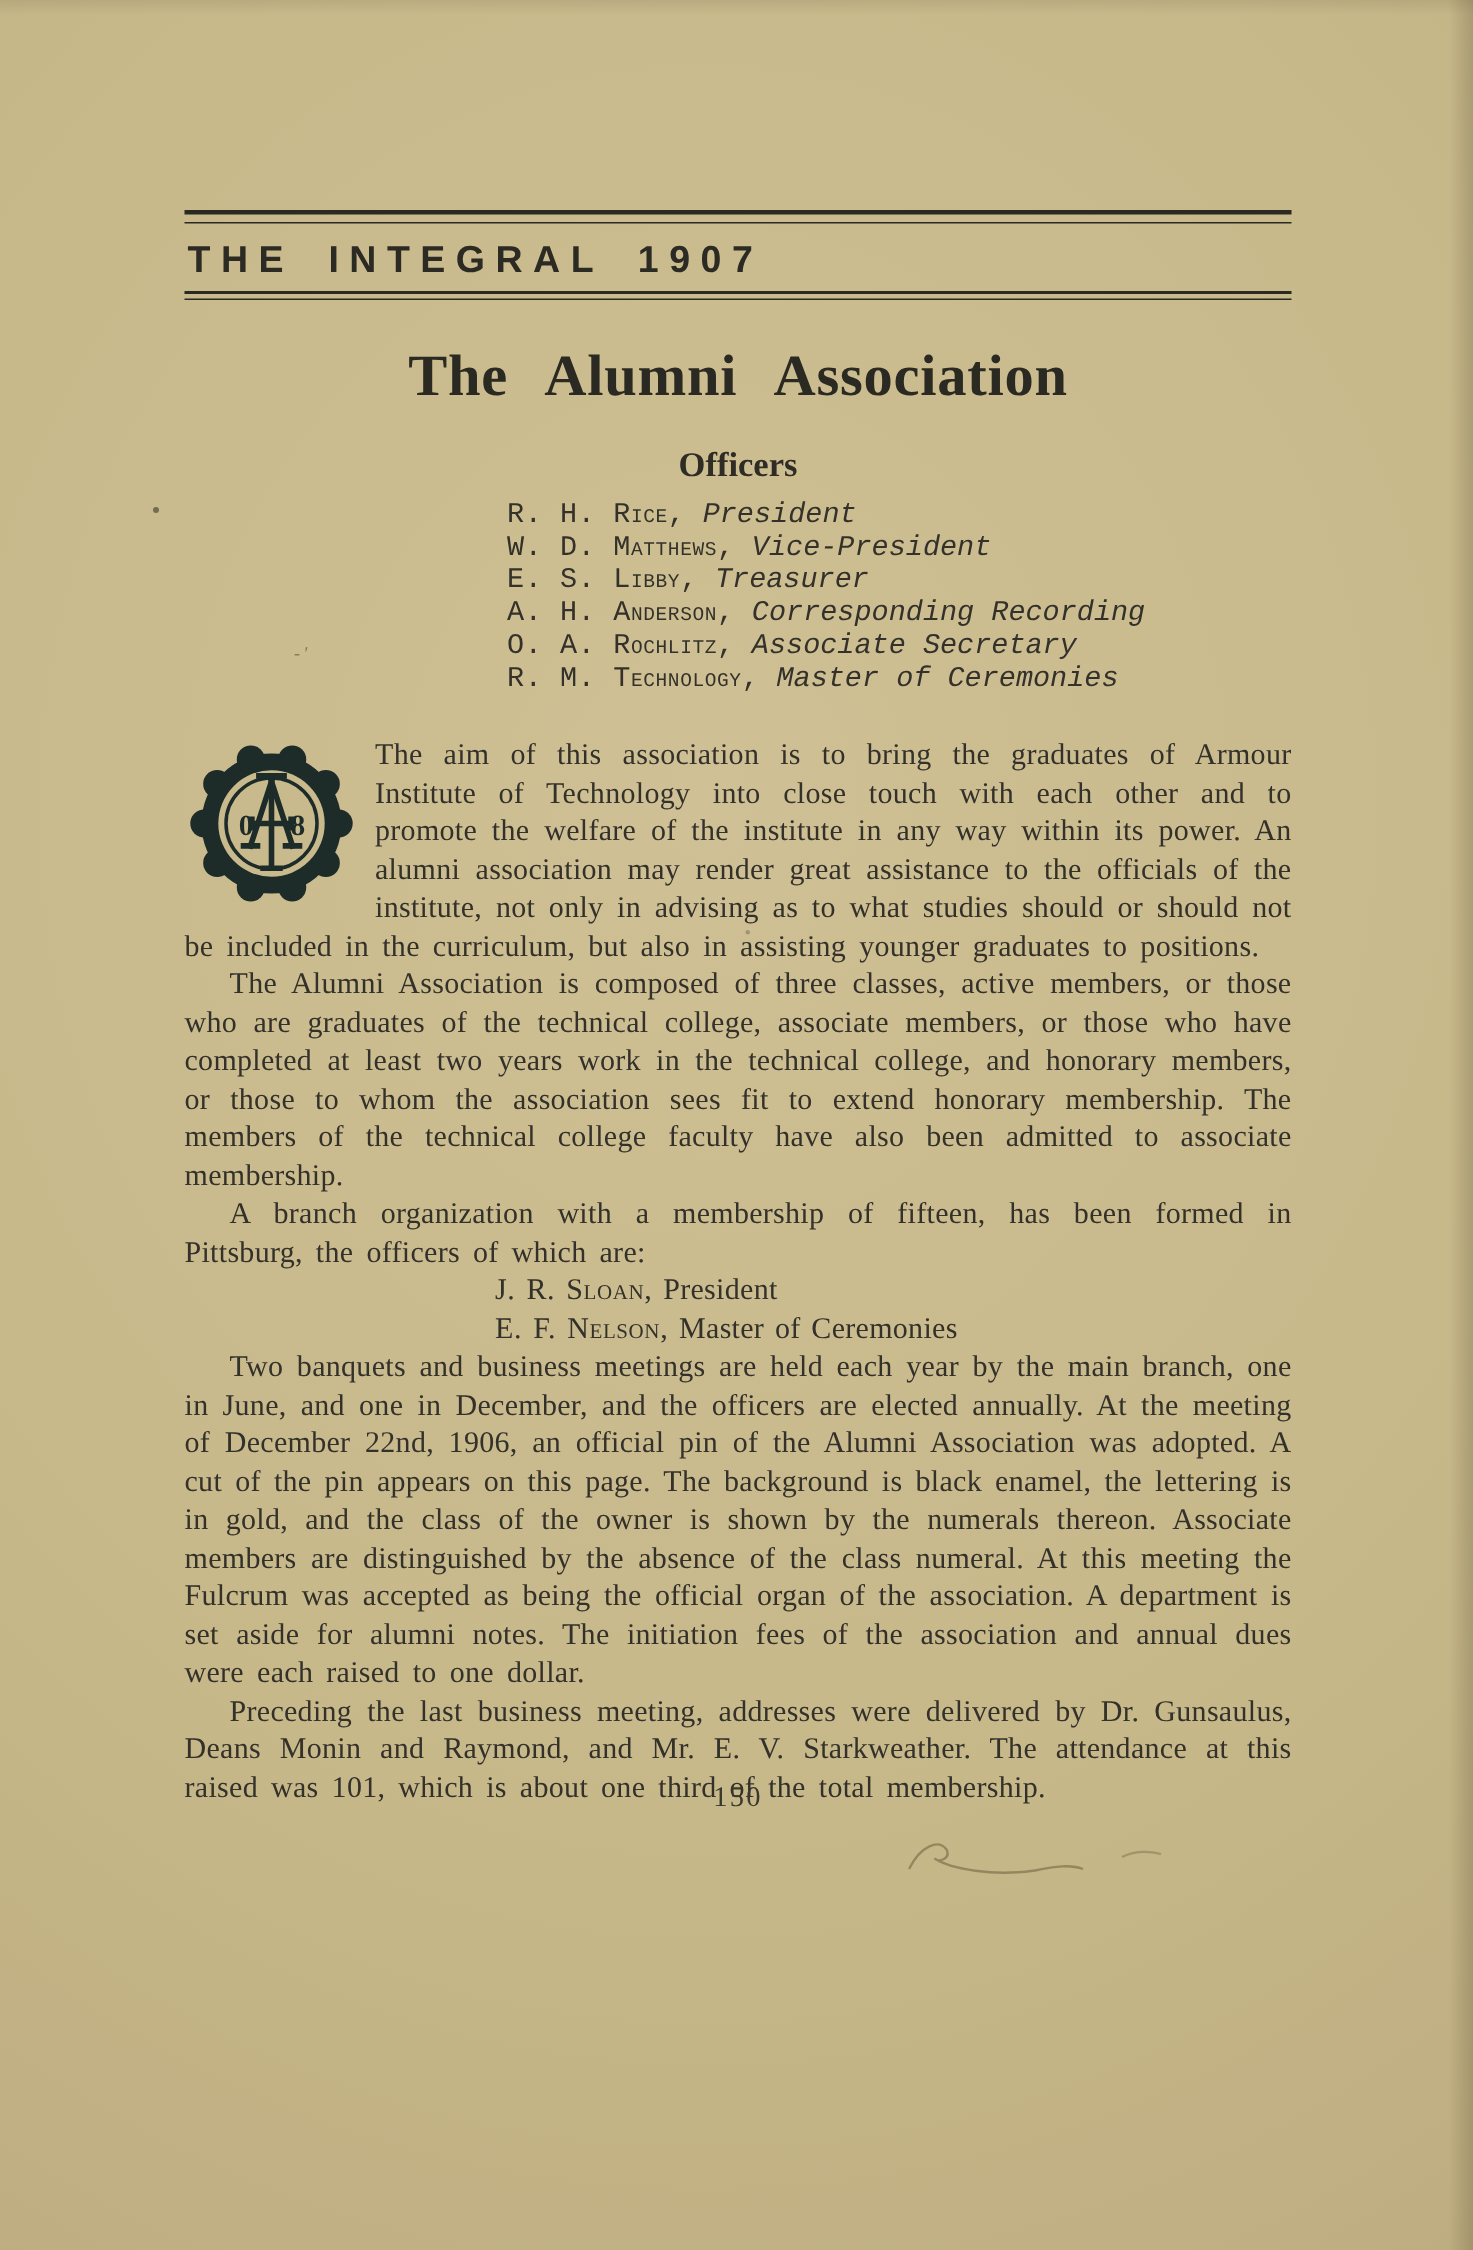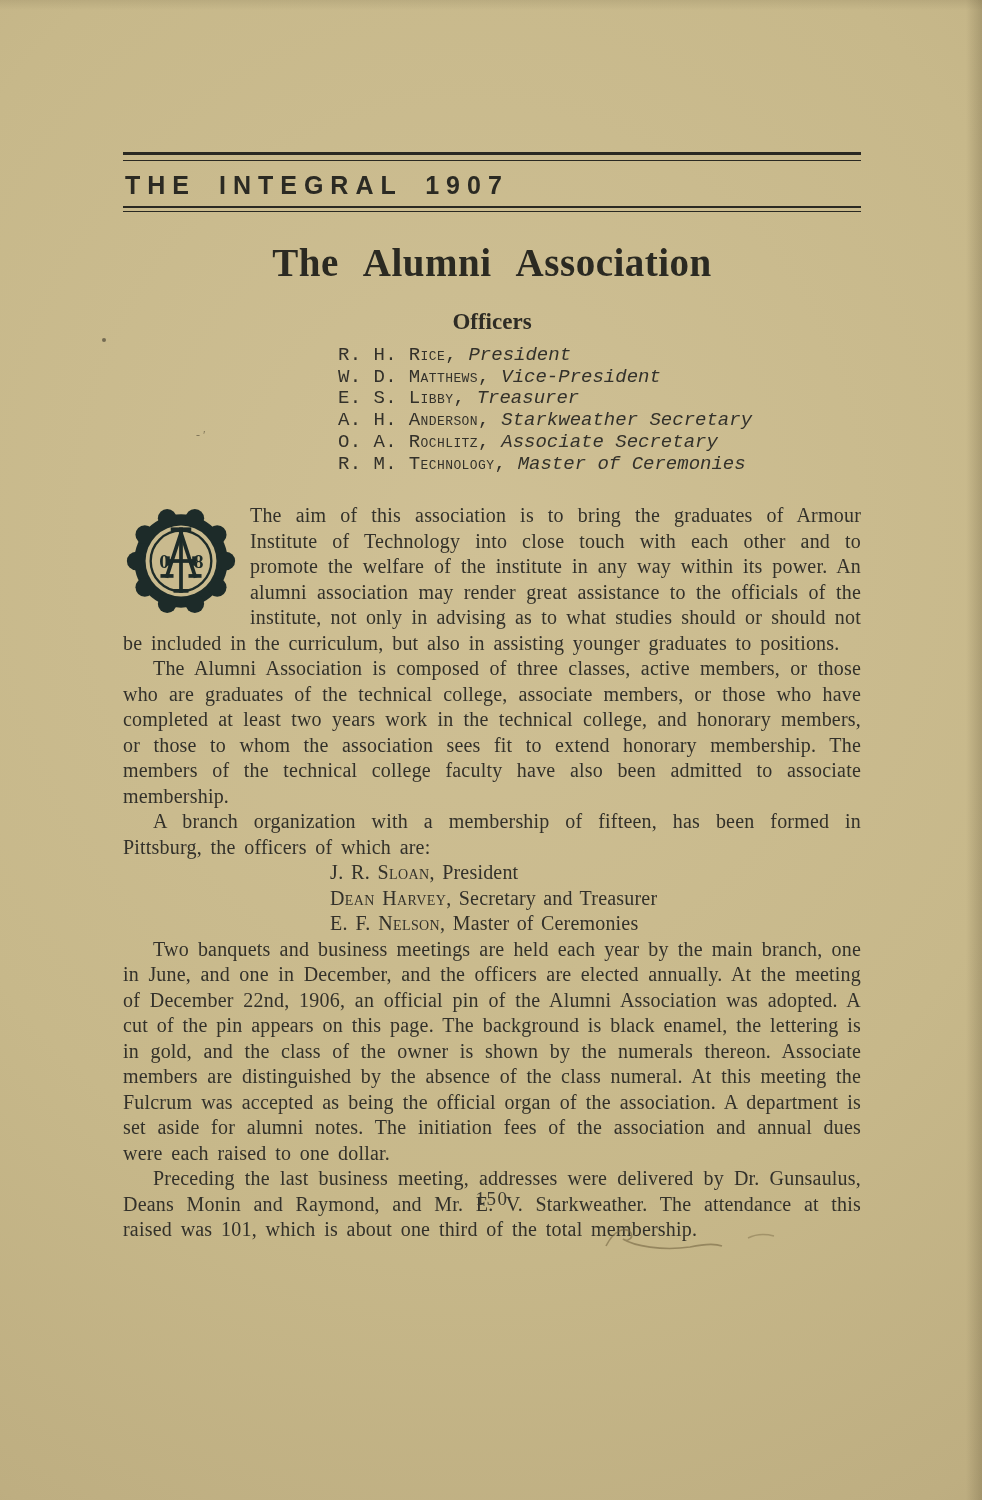--- a/index.html
+++ b/index.html
@@ -8,21 +8,21 @@
     width:982px;height:1500px;
     margin:0 auto;
     overflow:hidden;
     background:
       linear-gradient(to left, rgba(55,45,22,0.20), rgba(55,45,22,0) 16px),
       linear-gradient(to bottom, rgba(55,45,22,0.10), rgba(55,45,22,0) 10px),
       radial-gradient(130% 95% at 48% 36%, #cfc095 0%, #c7b88a 48%, #beae81 76%, #ac9d73 100%);
     font-family:"Liberation Serif", serif;
     color:#33312a;
   }
-  .content{position:absolute;left:123px;top:12px;width:738px;}
+  .content{position:absolute;left:123px;top:0;width:738px;}
 
   
   .rule-double-top{margin-top:140px;height:5px;border-top:3px solid #2a2922;border-bottom:1.5px solid #2a2922;}
   .running-head{
     font-family:"Liberation Sans", sans-serif;
     font-weight:700;font-size:25px;letter-spacing:7px;word-spacing:9px;
     color:#2b2a23;margin:10px 0 6px 2px;
   }
   .rule-double-bottom{height:3px;border-top:2px solid #2a2922;border-bottom:1px solid #2a2922;}
 
@@ -69,21 +69,21 @@
     <div class="rule-double-bottom"></div>
 
     <div class="page-title">The Alumni Association</div>
 
     <div class="officers-heading">Officers</div>
 
     <div class="officers-list">
       <div class="officer-row"><span class="officer-name">R. H. Rice,</span> <span class="officer-role">President</span></div>
       <div class="officer-row"><span class="officer-name">W. D. Matthews,</span> <span class="officer-role">Vice-President</span></div>
       <div class="officer-row"><span class="officer-name">E. S. Libby,</span> <span class="officer-role">Treasurer</span></div>
-      <div class="officer-row"><span class="officer-name">A. H. Anderson,</span> <span class="officer-role">Starkweather Secretary</span></div>
+      <div class="officer-row"><span class="officer-name">A. H. Anderson,</span> <span class="officer-role">Corresponding Recording</span></div>
       <div class="officer-row"><span class="officer-name">O. A. Rochlitz,</span> <span class="officer-role">Associate Secretary</span></div>
       <div class="officer-row"><span class="officer-name">R. M. Technology,</span> <span class="officer-role">Master of Ceremonies</span></div>
     </div>
 
     <div class="bodycopy">
 
       <p class="para">
         <svg class="seal-float" viewBox="0 0 120 120" aria-hidden="true">
           <g fill="#1d2b29">
             <circle cx="60" cy="60" r="50"></circle>
@@ -116,21 +116,20 @@
           </g>
         </svg><span>The aim of this association is to bring the graduates of Armour Institute of Technology into close touch with each other and to promote the welfare of the institute in any way within its power.  An alumni association may render great assistance to the officials of the institute, not only in advising as to what studies should or should not be included in the curriculum, but also in assisting younger graduates to positions.</span>
       </p>
 
       <p class="para indent">The Alumni Association is composed of three classes, active members, or those who are graduates of the technical college, associate members, or those who have completed at least two years work in the technical college, and honorary members, or those to whom the association sees fit to extend honorary membership.  The members of the technical college faculty have also been admitted to associate membership.</p>
 
       <p class="para indent">A branch organization with a membership of fifteen, has been formed in Pittsburg, the officers of which are:</p>
 
       <div class="branch-list">
         <div class="officer-row"><span class="branch-name">J. R. Sloan,</span> <span>President</span></div>
-        <div class="officer-row"><span class="branch-name">Dean Harvey,</span> <span>Secretary and Treasurer</span></div>
         <div class="officer-row"><span class="branch-name">E. F. Nelson,</span> <span>Master of Ceremonies</span></div>
       </div>
 
       <p class="para indent">Two banquets and business meetings are held each year by the main branch, one in June, and one in December, and the officers are elected annually.  At the meeting of December 22nd, 1906, an official pin of the Alumni Association was adopted.  A cut of the pin appears on this page.  The background is black enamel, the lettering is in gold, and the class of the owner is shown by the numerals thereon.  Associate members are distinguished by the absence of the class numeral.  At this meeting the Fulcrum was accepted as being the official organ of the association.  A department is set aside for alumni notes.  The initiation fees of the association and annual dues were each raised to one dollar.</p>
 
       <p class="para indent">Preceding the last business meeting, addresses were delivered by Dr. Gunsaulus, Deans Monin and Raymond, and Mr. E. V. Starkweather.  The attendance at this raised was 101, which is about one third of the total membership.</p>
 
     </div>
   </div>
 

